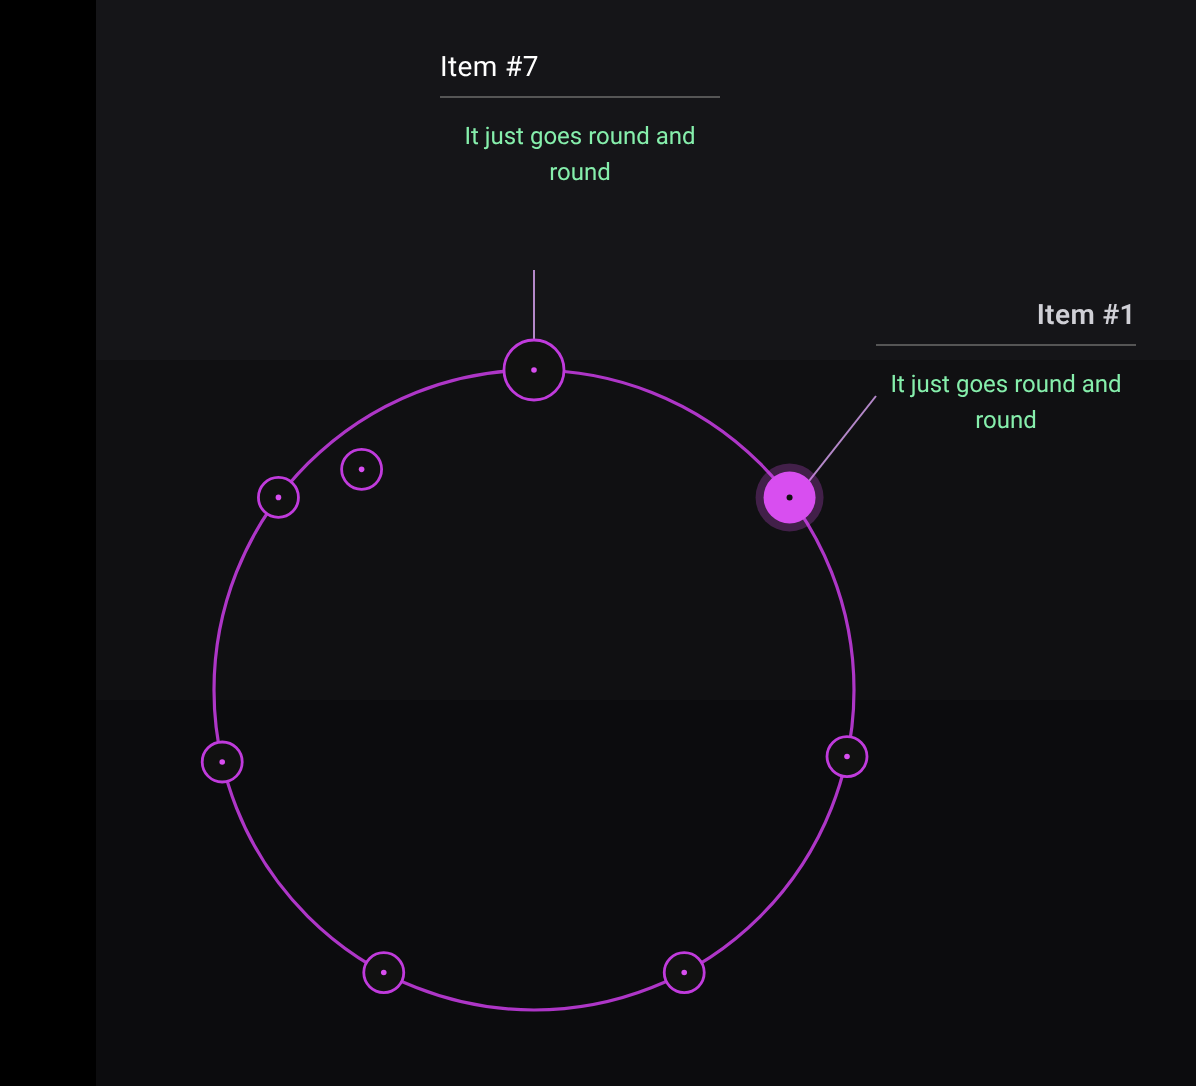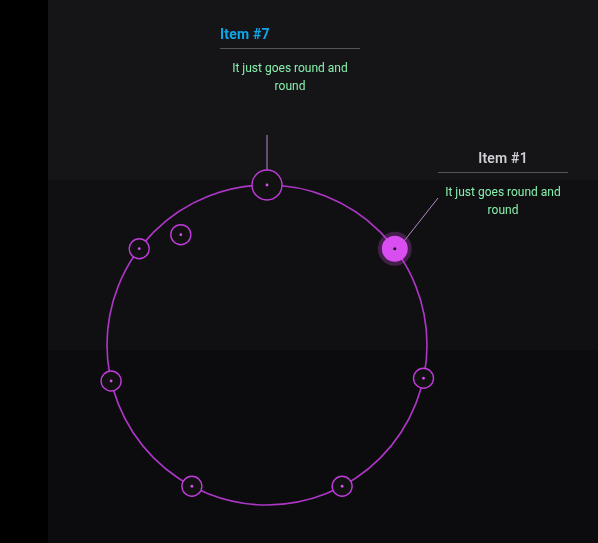--- a/index.html
+++ b/index.html
@@ -11,33 +11,33 @@
   
   .band{position:absolute;left:0;right:0;background:#121214;}
   .band.b1{top:0;height:180px;background:#151518;}
   .band.b2{top:180px;height:170px;background:#101012;}
   .band.b3{top:350px;height:200px;background:#0c0c0e;}
   .thin-strip{position:absolute;left:0;top:0;bottom:0;width:48px;background:#000;}
   .tooltip{
     position:absolute;width:140px;text-align:center;
   }
   .tooltip .title{
-    font-weight:700;font-size:14px;letter-spacing:.2px;
+    font-weight:400;font-size:14px;letter-spacing:.2px;
     border-bottom:1px solid #555;padding-bottom:6px;margin:0 0 10px 0;
-    color:#0ea5e9;
+    color:#ffffff;
   }
   .tooltip .sub{
     font-size:12px;line-height:1.5;color:#86efac;font-weight:400;
     margin:0;
   }
   .tooltip.top{left:220px;top:26px;width:140px;text-align:left;}
   .tooltip.top .title{text-align:left;}
   .tooltip.top .sub{text-align:center;}
   .tooltip.right{left:438px;top:150px;width:130px;}
-  .tooltip.right .title{color:#d0d0d6;font-weight:600;}
+  .tooltip.right .title{color:#d0d0d6;font-weight:600;text-align:right;}
   svg.arena{position:absolute;left:0;top:0;}
 </style>
 </head>
 <body>
 
 <div class="band b1"></div>
 <div class="band b2"></div>
 <div class="band b3"></div>
 <div class="thin-strip"></div>
 

